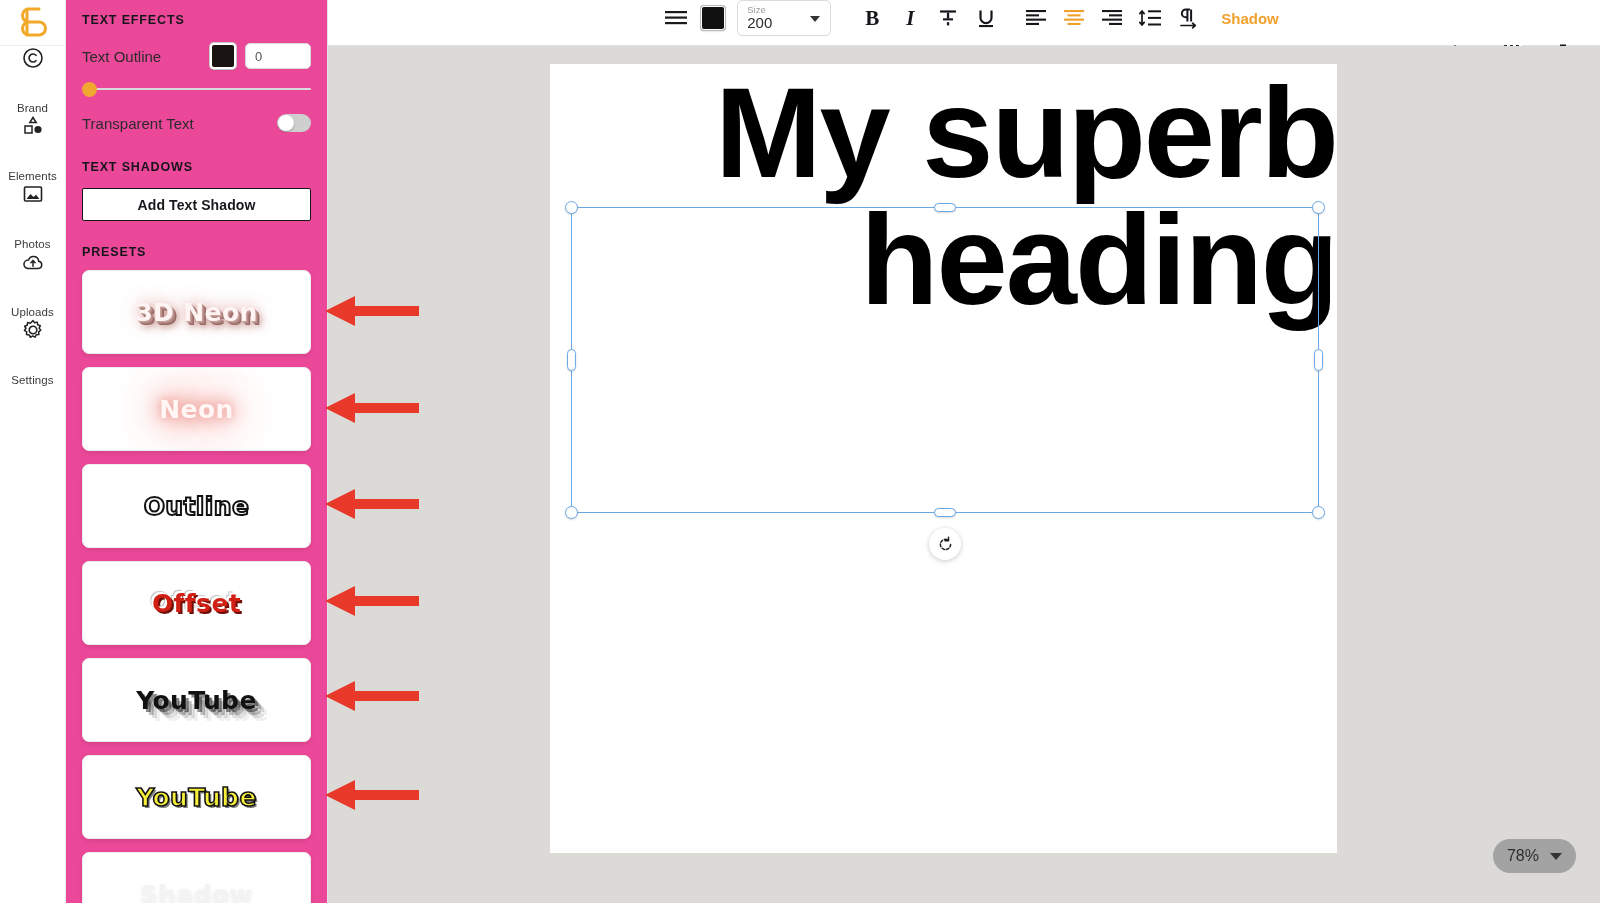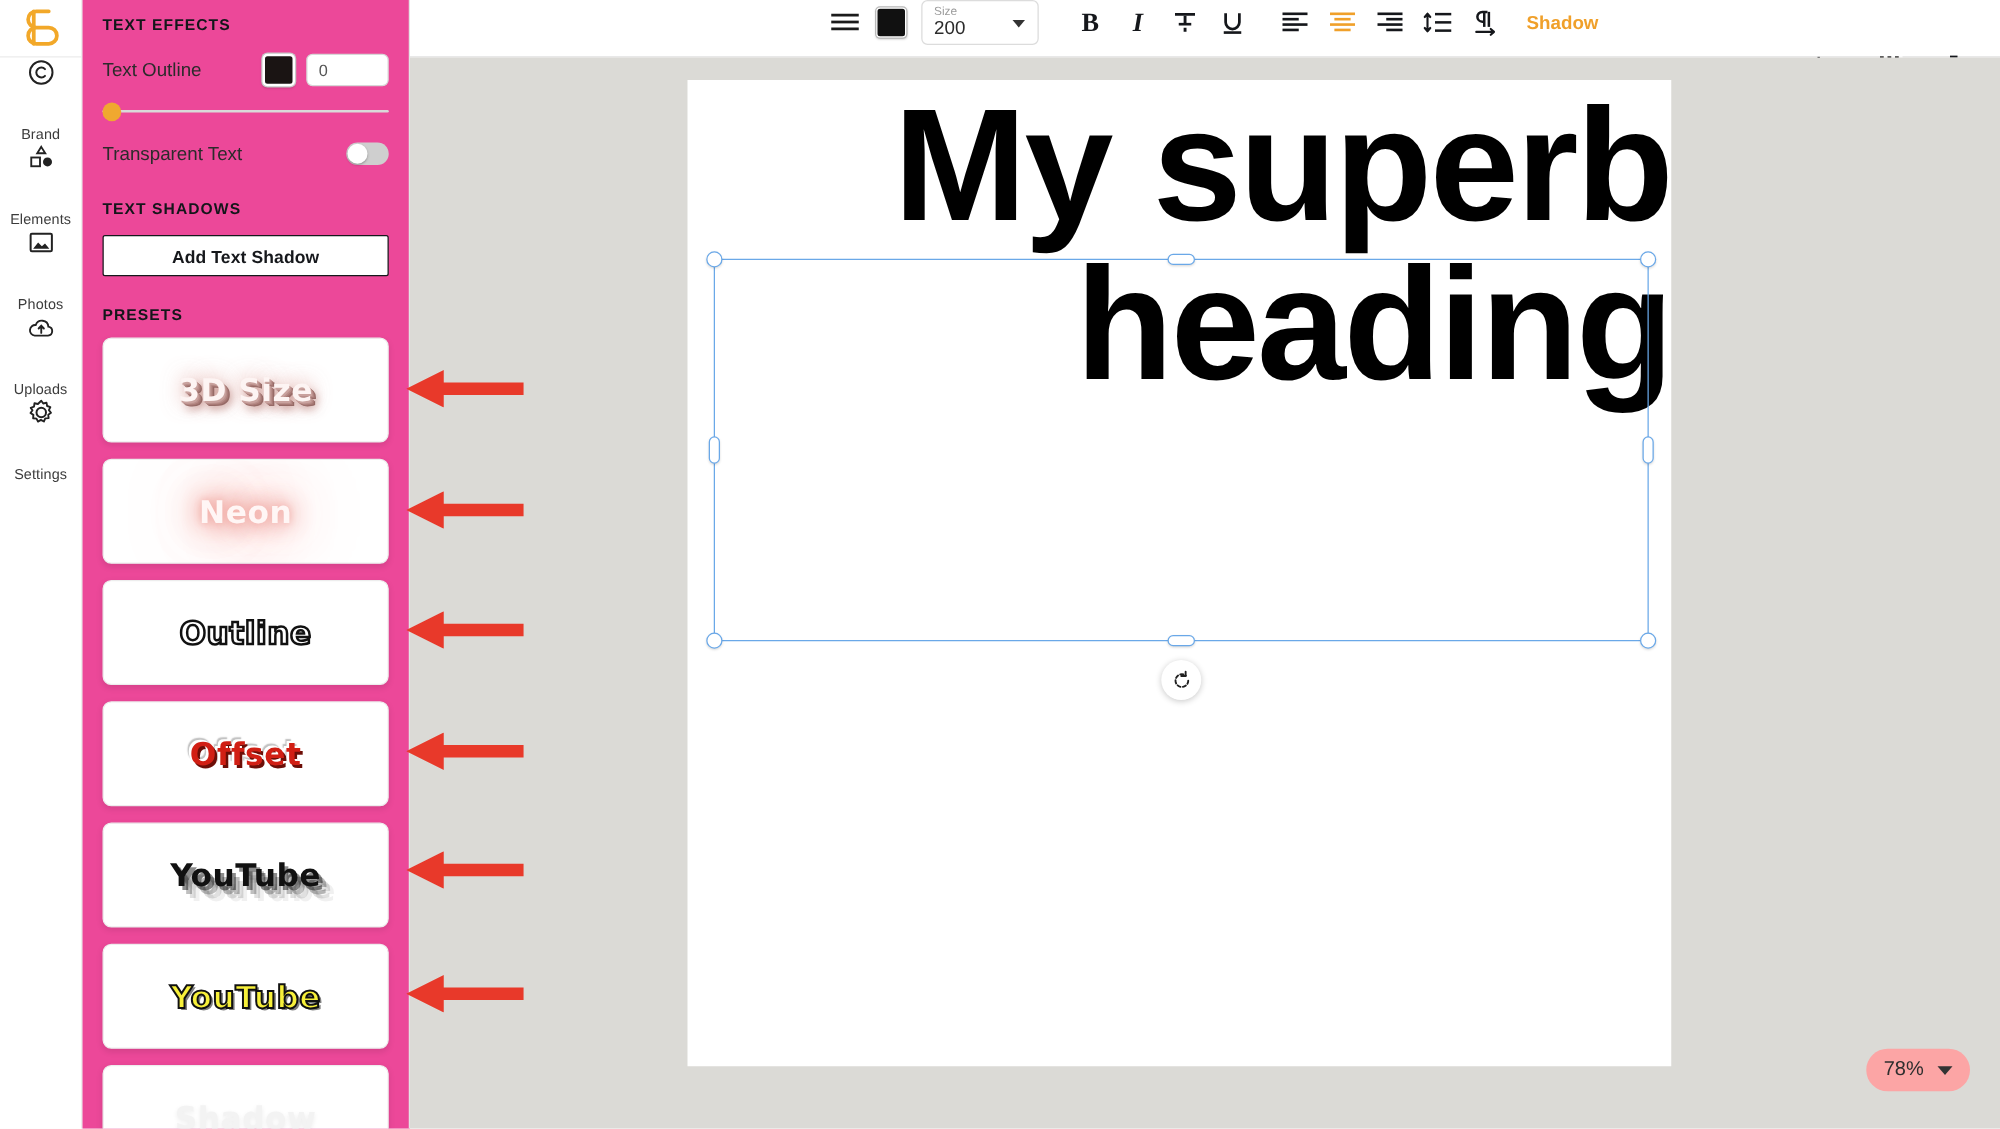--- a/index.html
+++ b/index.html
@@ -220,21 +220,21 @@
   .hnd.v { width: 9px; height: 22px; border-radius: 5px; }
   .rot {
     position: absolute; width: 32px; height: 32px; border-radius: 50%;
     background: #fff; box-shadow: 0 1px 5px rgba(0,0,0,.22);
     display: flex; align-items: center; justify-content: center;
     cursor: pointer;
   }
   .zoom-pill {
     position: absolute; right: 24px; bottom: 30px;
     height: 34px; padding: 0 14px; border-radius: 17px;
-    background: #fca5a5;
+    background: #a3a3a3;
     display: flex; align-items: center; gap: 11px;
     font-size: 16px; color: #2e2e2e; cursor: pointer;
   }
   .zoom-caret {
     width: 0; height: 0; border-left: 6px solid transparent;
     border-right: 6px solid transparent; border-top: 7px solid #333;
   }
 
   
   .arrow { position: absolute; left: 325px; width: 94px; height: 30px; }
@@ -318,21 +318,21 @@
       </div>
 
       <div id="sec-text-shadows" class="sec-title">TEXT SHADOWS</div>
 
       <div class="ghost-btn">Add Text Shadow</div>
 
       <div id="sec-presets" class="sec-title">PRESETS</div>
 
       <div class="preset-list" id="preset-list">
           <div class="preset">
-            <span class="preset-label p-3dtext">3D Size</span>
+            <span class="preset-label p-3dtext">3D Neon</span>
           </div>
           <div class="preset">
             <span class="preset-label p-neon">Neon</span>
           </div>
           <div class="preset">
             <span class="preset-label p-outline">Outline</span>
           </div>
           <div class="preset">
             <span class="preset-label p-offset">Offset</span>
           </div>

